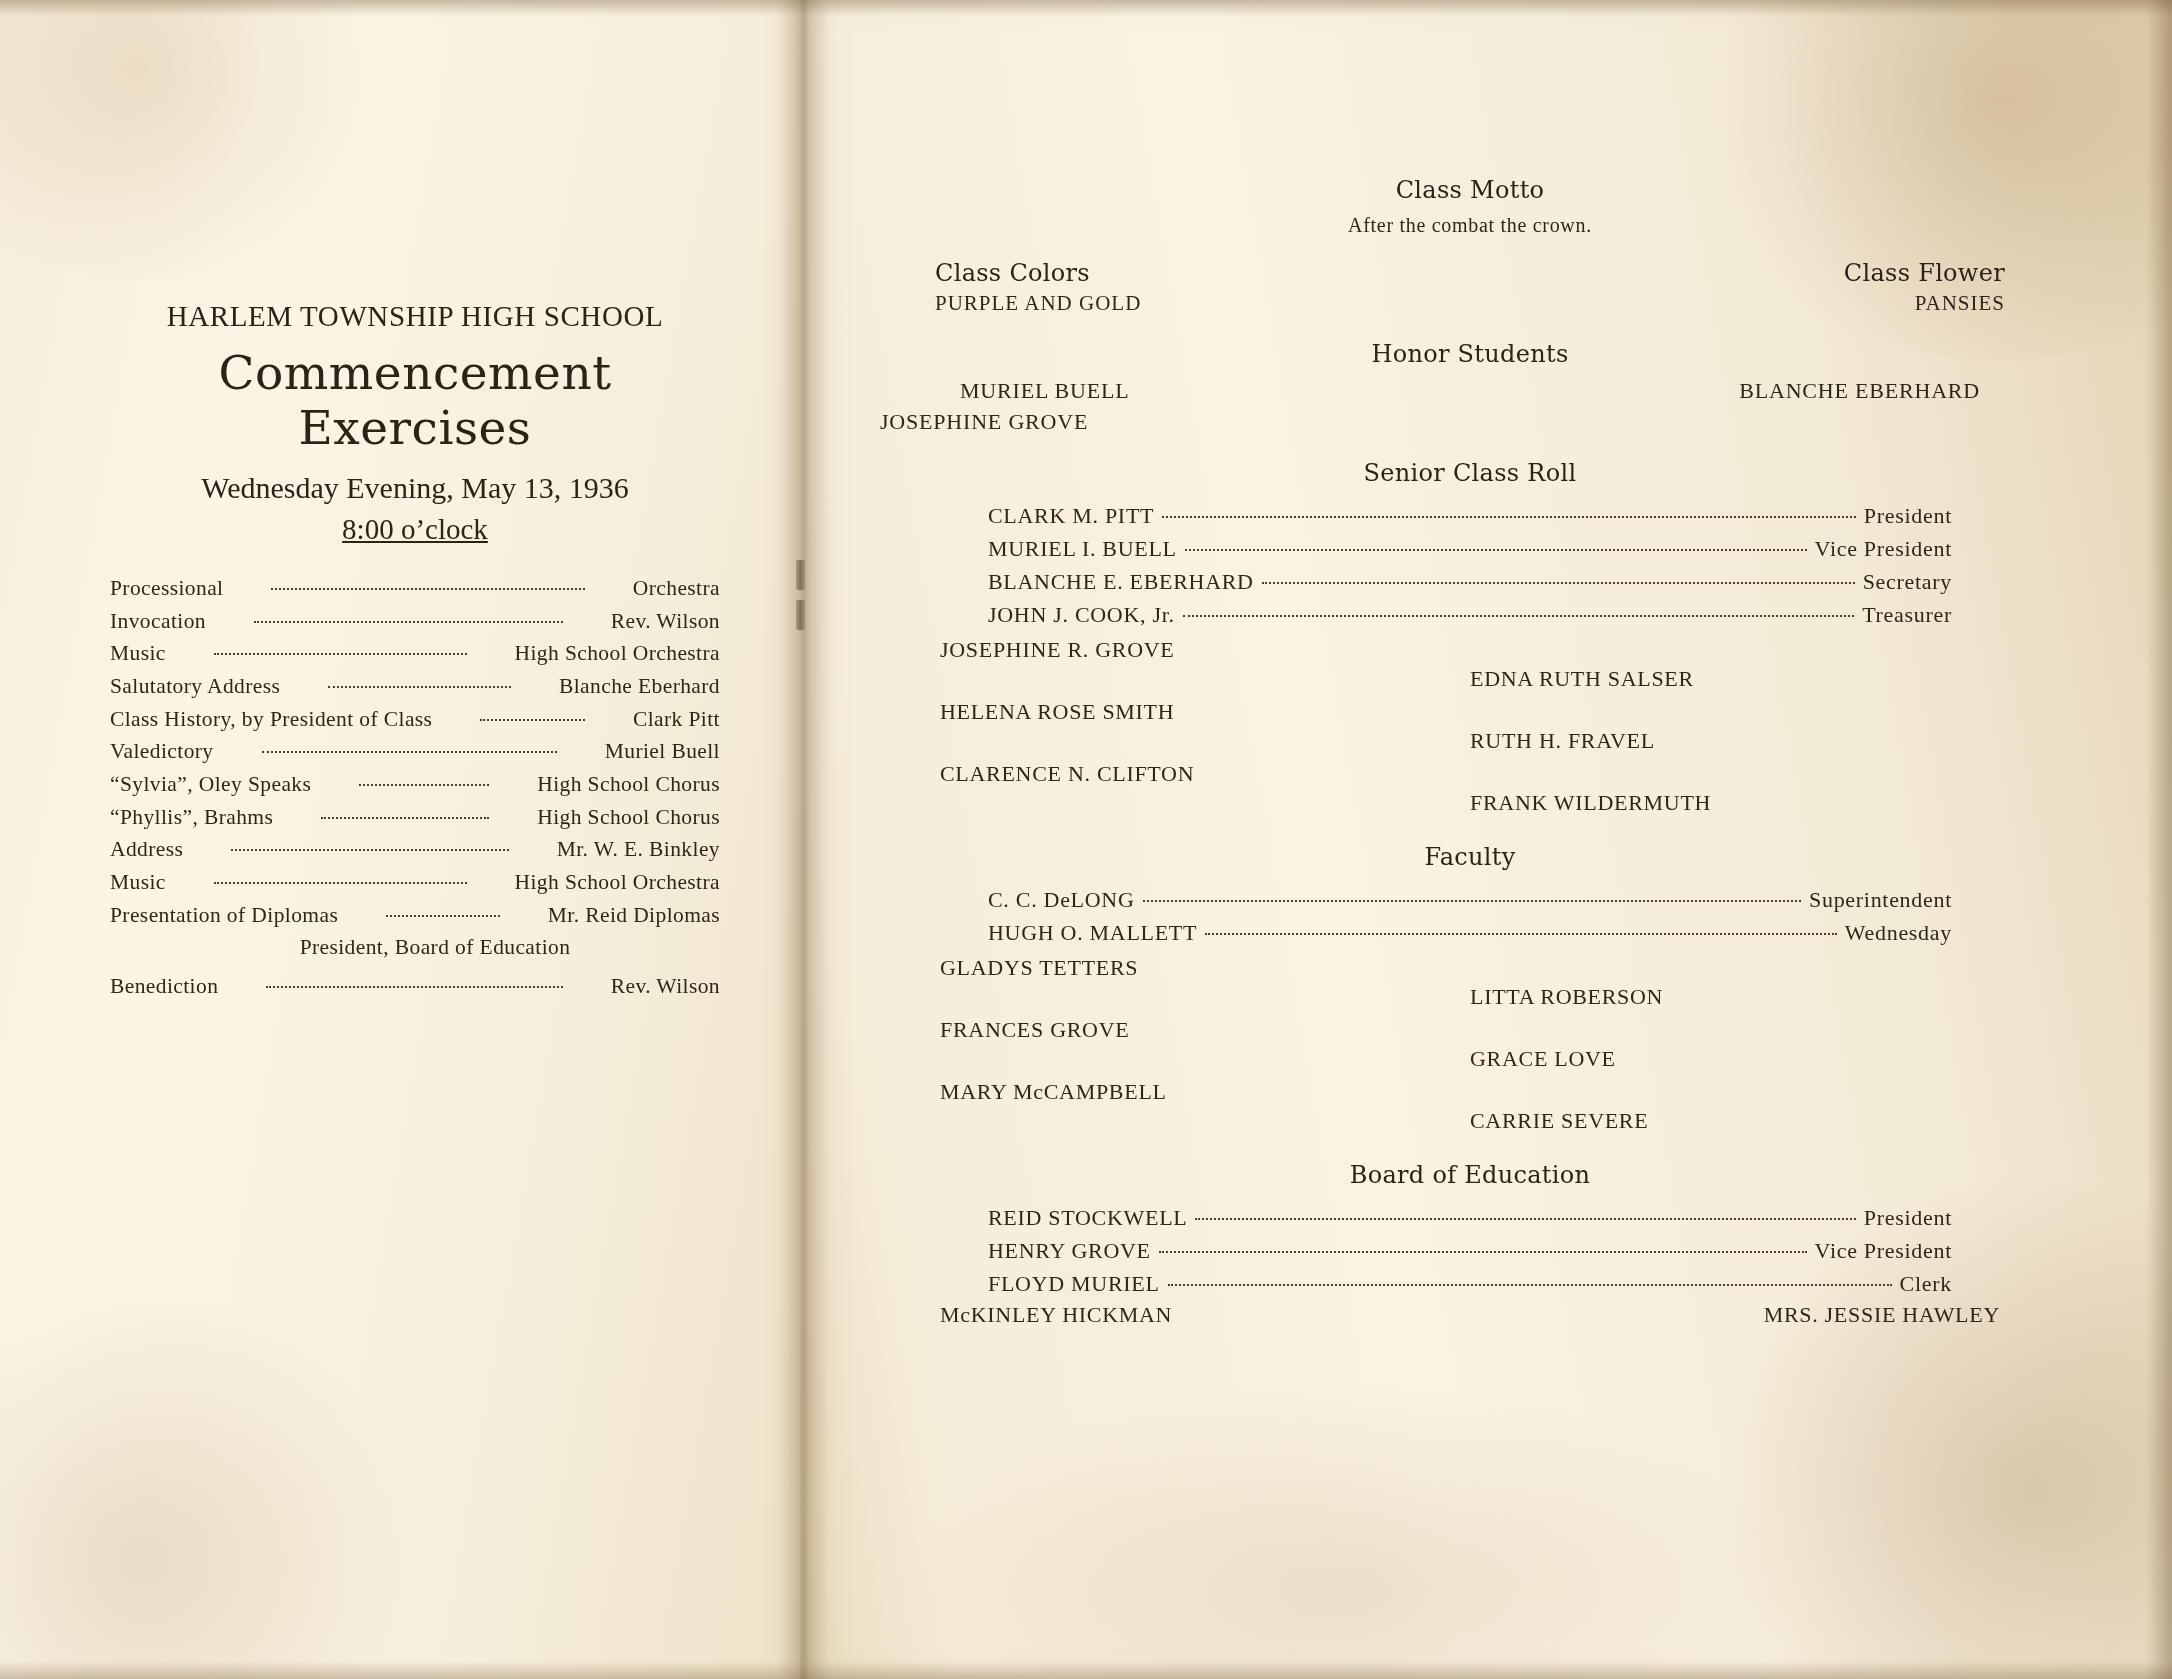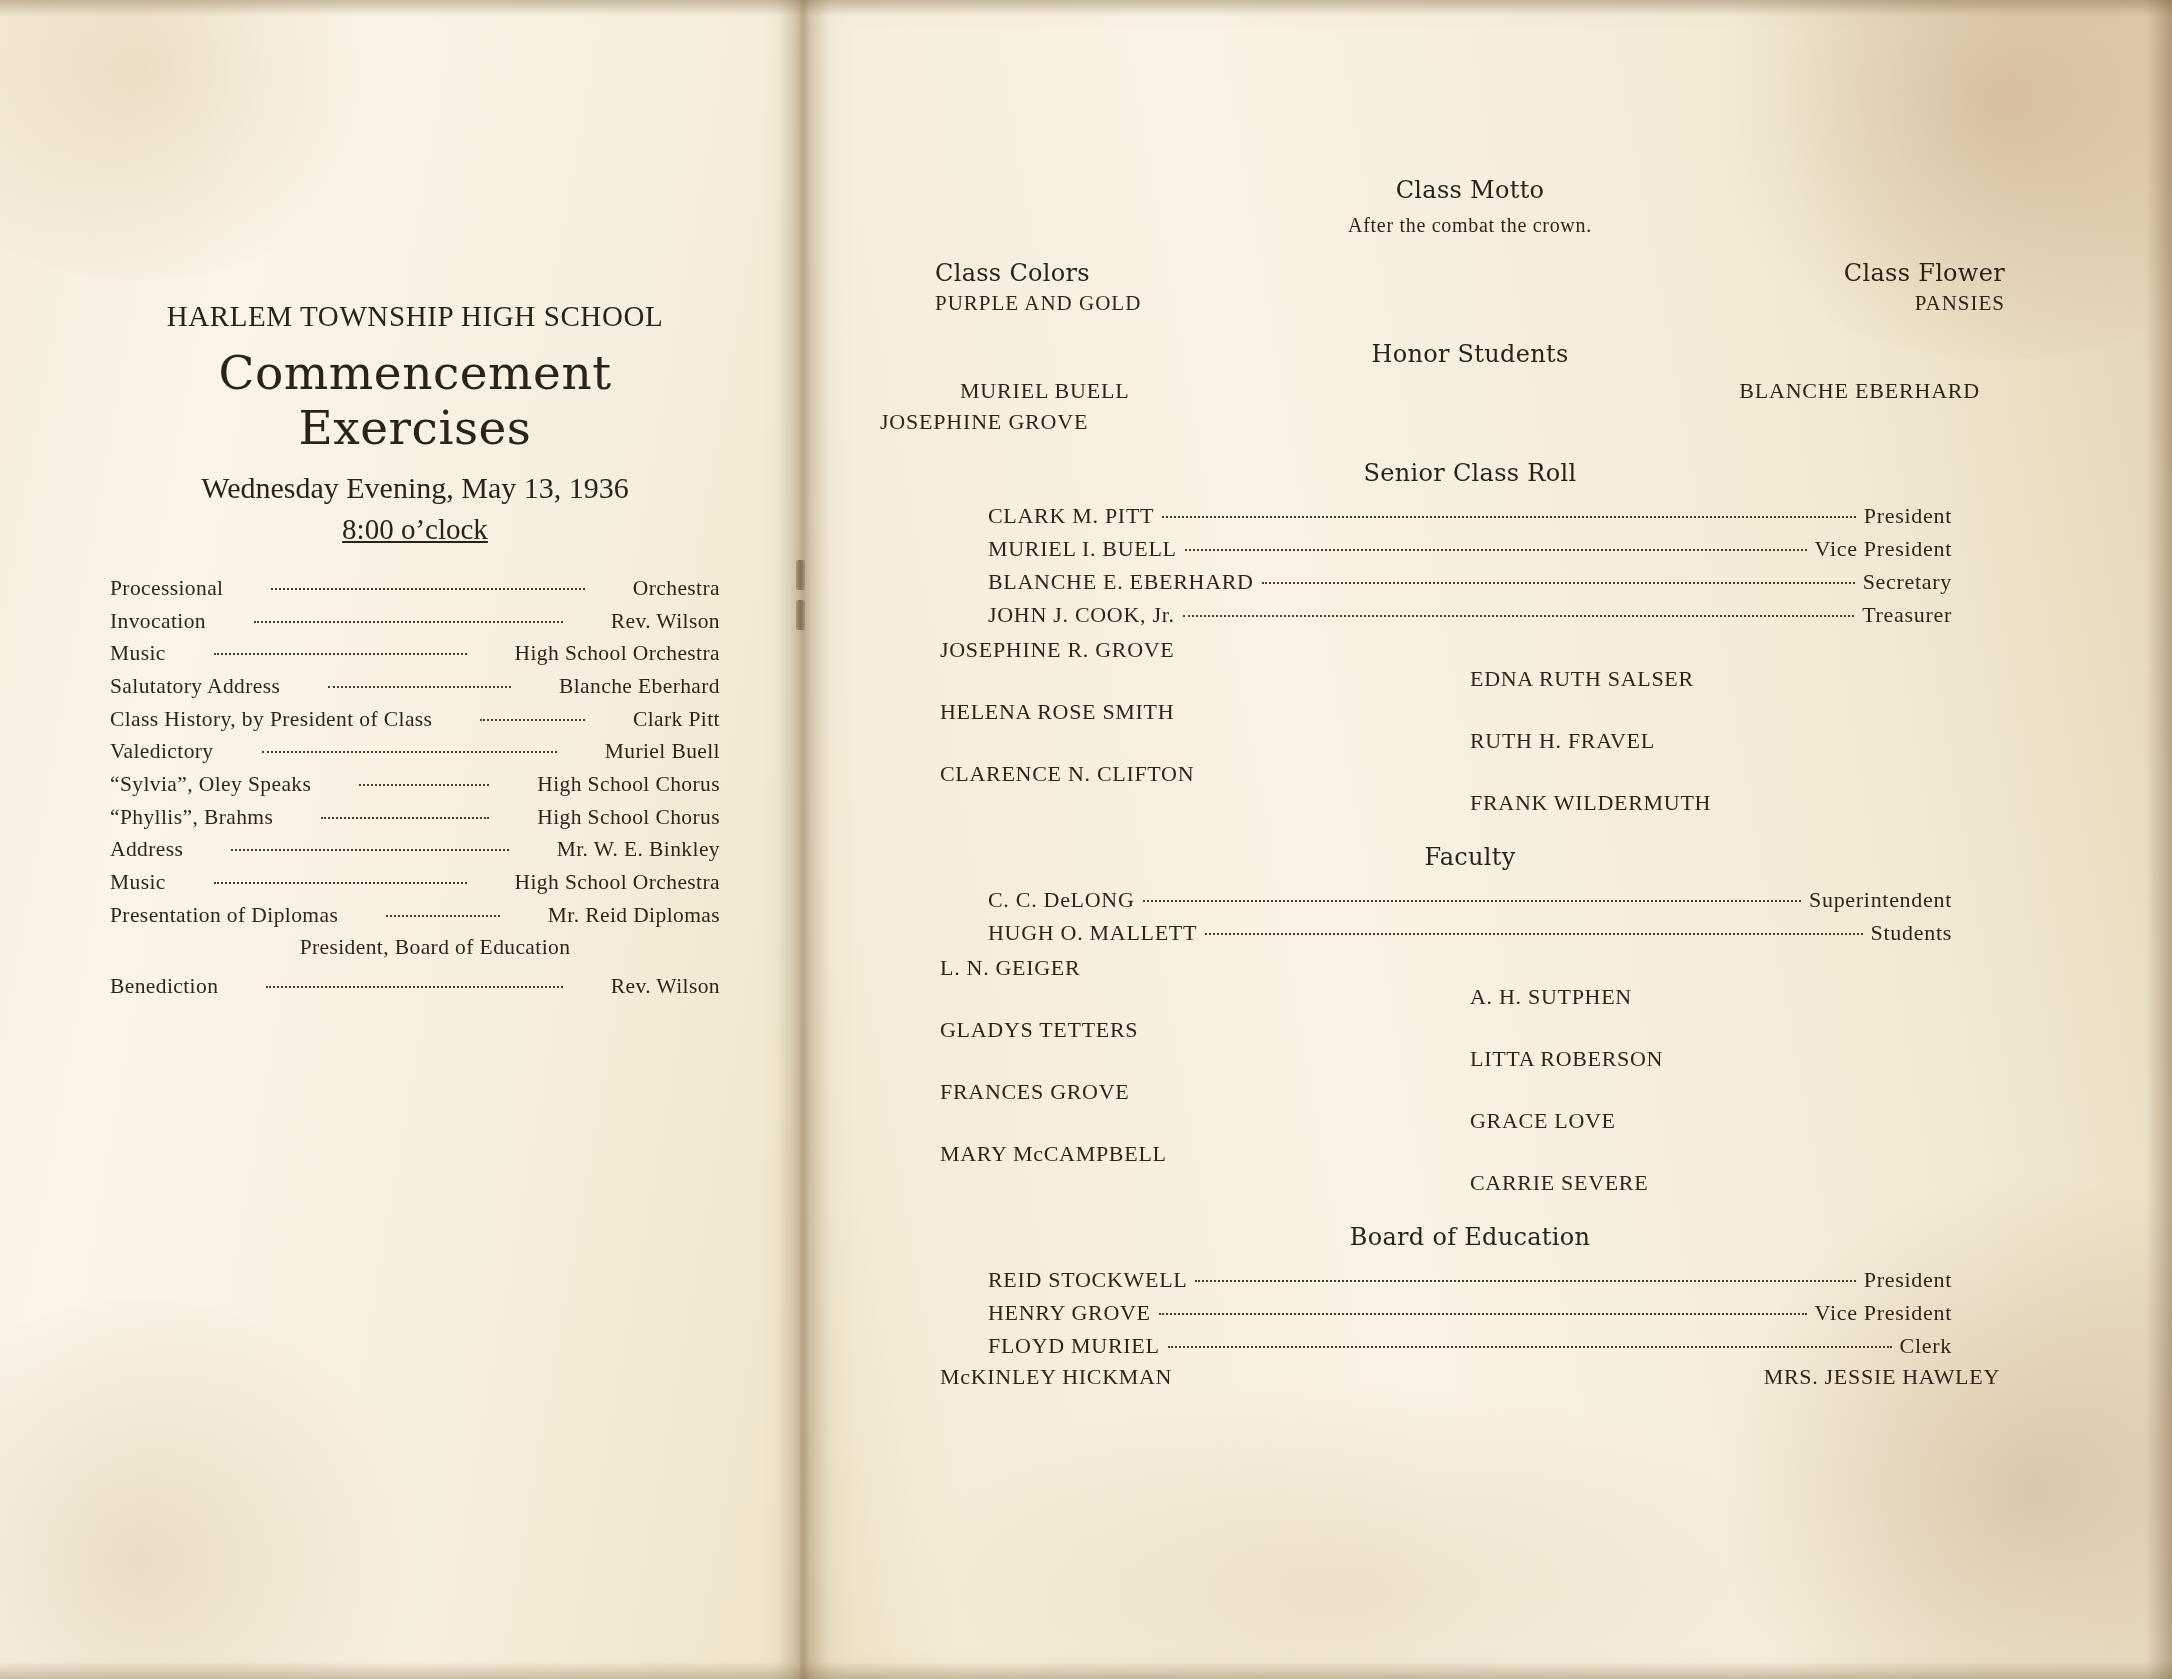--- a/index.html
+++ b/index.html
@@ -386,28 +386,24 @@
       <div class="heading sec-head">Faculty</div>
       <div class="office-list">
         <div class="office-row">
           <span>C. C. DeLONG</span>
           <span class="lead"></span>
           <span>Superintendent</span>
         </div>
         <div class="office-row">
           <span>HUGH O. MALLETT</span>
           <span class="lead"></span>
-          <span>Students</span>
+          <span>Wednesday</span>
         </div>
       </div>
       <div class="pair-list">
-        <div class="pair-row">
-          <span class="c1">L. N. GEIGER</span>
-          <span class="c2">A. H. SUTPHEN</span>
-        </div>
         <div class="pair-row">
           <span class="c1">GLADYS TETTERS</span>
           <span class="c2">LITTA ROBERSON</span>
         </div>
         <div class="pair-row">
           <span class="c1">FRANCES GROVE</span>
           <span class="c2">GRACE LOVE</span>
         </div>
         <div class="pair-row">
           <span class="c1">MARY McCAMPBELL</span>

